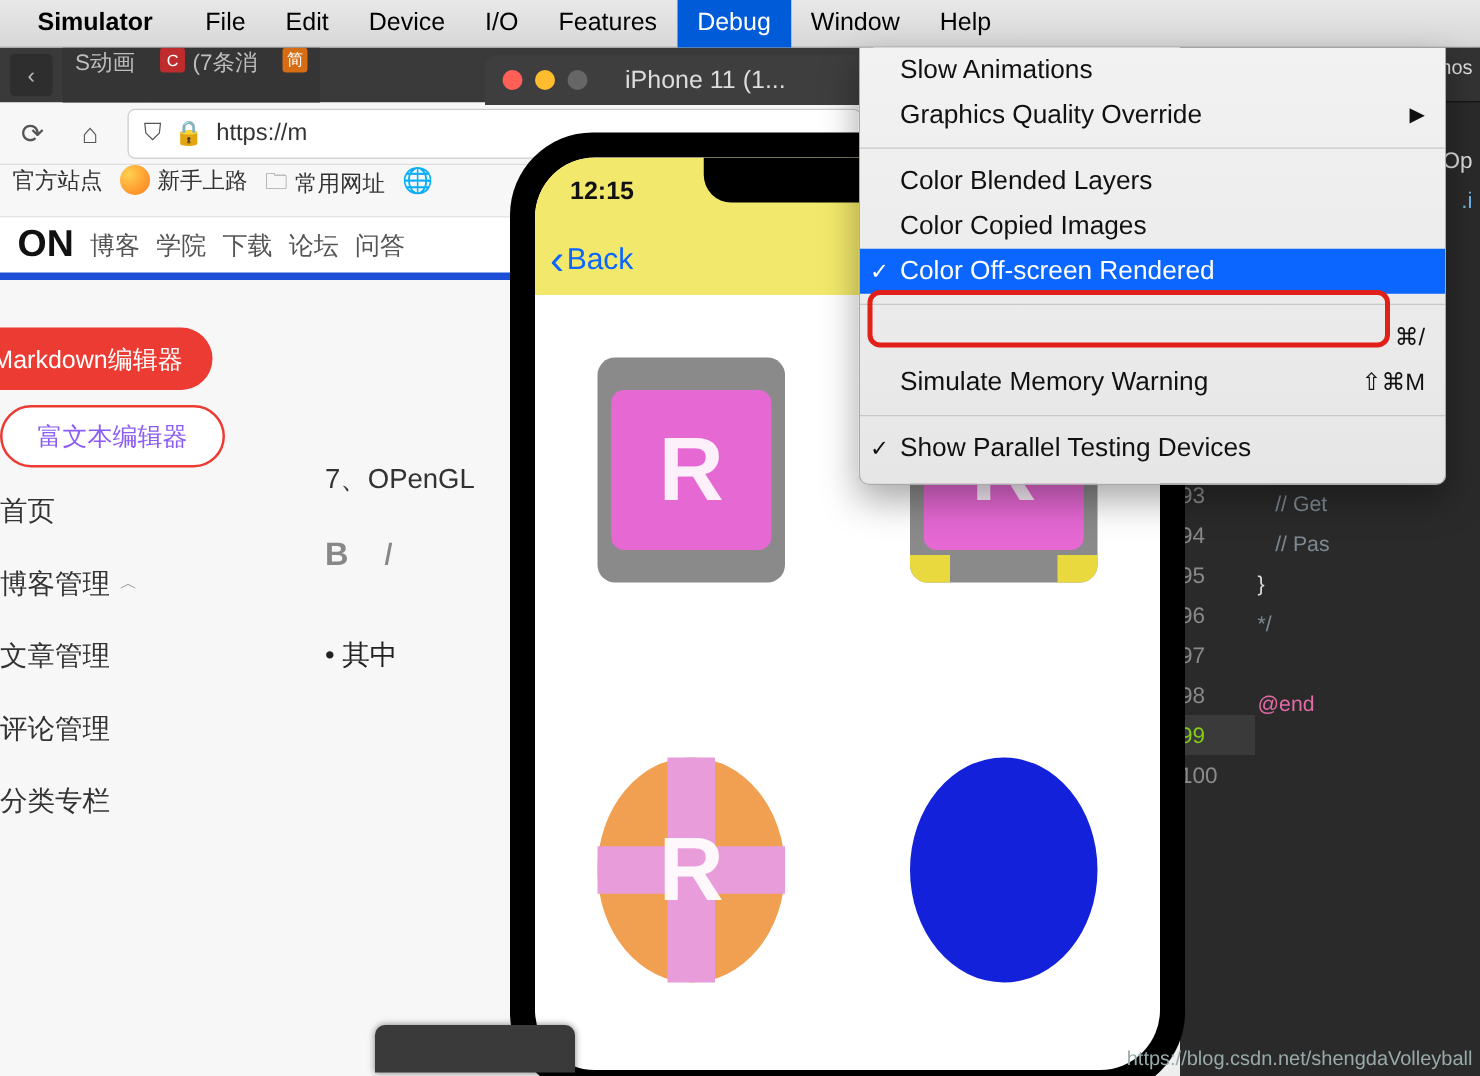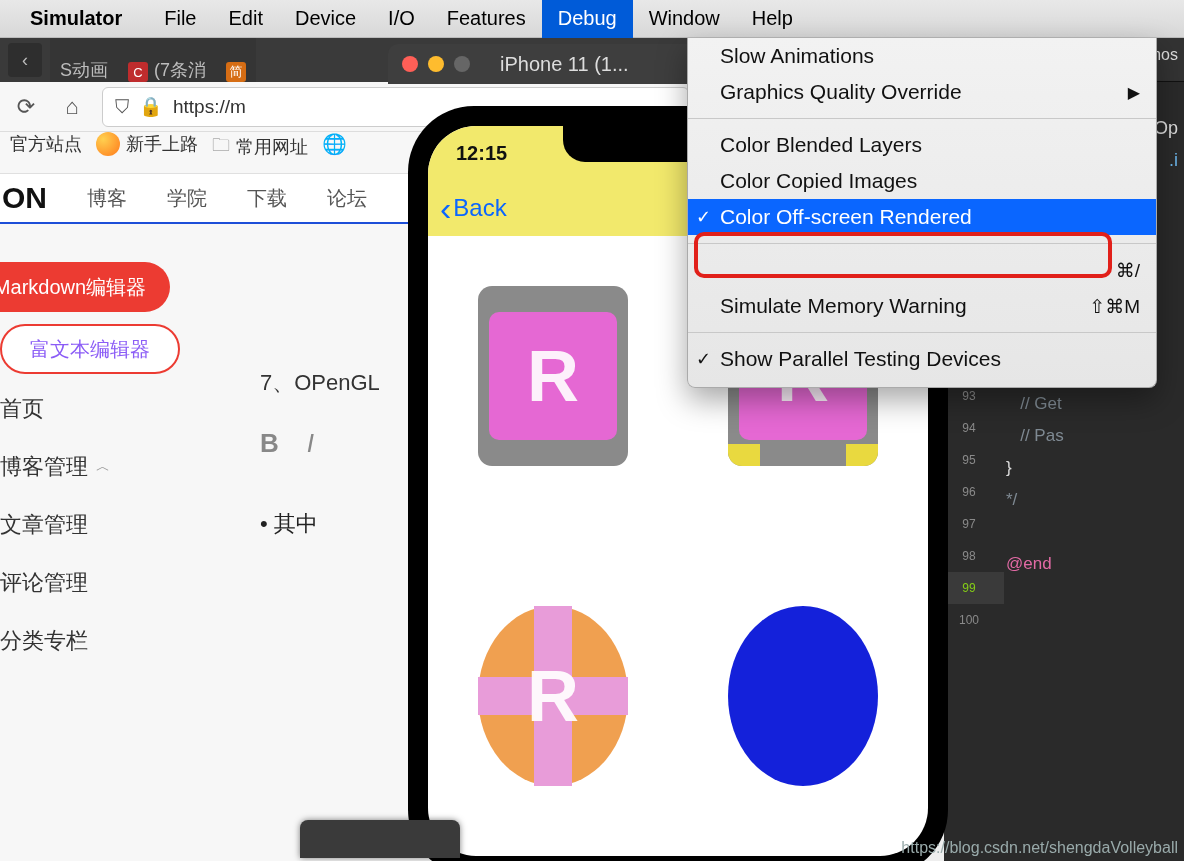--- a/index.html
+++ b/index.html
@@ -10,50 +10,50 @@
 .menubar .apple { font-size: 22px; margin-right: 18px; }
 .menubar .app { font-weight: 600; margin-right: 26px; }
 .menubar .mitem { padding: 6px 16px; height: 38px; display: flex; align-items: center; cursor: default; }
 .menubar .mitem.open { background: #005bd8; color: #fff; }
 
 
 .browser { position: absolute; left: 0; top: 38px; width: 700px; height: 823px; background: #f7f7f7; border-right: 1px solid #ccc; }
 .tabsrow { height: 44px; background: #3a3a3a; color: #bdbdbd; display: flex; align-items: center; font-size: 18px; }
 .tabsrow .navbtns { display: flex; gap: 8px; padding: 0 8px; }
 .tabsrow .navbtn { width: 34px; height: 34px; background: #2e2e2e; border-radius: 4px; display: flex; align-items: center; justify-content: center; font-size: 18px; }
-.tabsrow .btab { height: 44px; padding: 0 10px; display: flex; align-items: flex-end; gap: 6px; background: #353535; max-width: 140px; overflow: hidden; }
+.tabsrow .btab { height: 44px; padding: 0 10px; display: flex; align-items: flex-start; gap: 6px; background: #353535; max-width: 140px; overflow: hidden; }
 .tabsrow .favicon { width: 20px; height: 20px; background: #bf2c2d; color: #fff; font-size: 13px; display: flex; align-items: center; justify-content: center; border-radius: 3px; flex-shrink: 0; }
 .tabsrow .favicon.orange { background: #d66d14; }
 .urlrow { height: 50px; background: #f7f7f7; display: flex; align-items: center; padding: 0 10px; gap: 14px; border-bottom: 1px solid #ddd; }
 .urlrow .iconbtn { width: 32px; height: 32px; display: flex; align-items: center; justify-content: center; color: #555; font-size: 22px; }
 .urlrow .urlbox { flex: 1; height: 40px; background: #fff; border: 1px solid #ccc; border-radius: 6px; display: flex; align-items: center; padding: 0 12px; gap: 10px; color: #333; font-size: 19px; }
 .urlrow .shield { color: #555; }
 .urlrow .lock { color: #555; }
 .bookrow { height: 42px; display: flex; align-items: flex-start; gap: 14px; padding: 0 10px; border-bottom: 1px solid #e0e0e0; font-size: 18px; color: #333; }
 .bookrow .bk { display: flex; align-items: center; gap: 6px; }
 .bookrow .folder { color: #888; }
 .bookrow .ff { width: 24px; height: 24px; border-radius: 50%; background: radial-gradient(circle at 30% 30%, #ffd050, #ff7a1a); }
 .bookrow .globe { font-size: 20px; color: #555; }
-.csdn-nav { height: 50px; background: #fff; display: flex; align-items: center; padding: 0 2px; gap: 40px; font-size: 20px; color: #555; border-bottom: 2px solid #1d4ed8; }
+.csdn-nav { height: 50px; background: #fff; display: flex; align-items: center; padding: 0 14px; gap: 13px; font-size: 20px; color: #555; border-bottom: 6px solid #1d4ed8; }
 .csdn-nav .logo { font-weight: 800; font-size: 30px; color: #111; }
 .sidebar { position: absolute; left: 0; top: 186px; width: 220px; padding: 20px 0 0 0; }
 .btn-red { margin: 18px 0 12px -30px; width: 200px; height: 50px; background: #ec3b32; color: #fff; border-radius: 25px; display: flex; align-items: center; justify-content: center; font-size: 20px; }
 .btn-out { margin: 6px 0 0 0; width: 180px; height: 50px; border: 2px solid #ec3b32; color: #8b5cf6; border-radius: 25px; display: flex; align-items: center; justify-content: center; font-size: 20px; background: #fff; }
 .slink { padding: 20px 0 8px 0; font-size: 22px; color: #333; display: flex; align-items: center; gap: 8px; }
 .slink .chev { color: #999; font-size: 14px; }
 .editor { position: absolute; left: 260px; top: 330px; width: 400px; }
 .editor .line { font-size: 22px; color: #333; margin-bottom: 30px; }
 .editor .tb { display: flex; gap: 28px; color: #888; font-size: 26px; font-family: Georgia, serif; }
 .editor .tb .i { font-style: italic; }
 .editor .bul { margin-top: 50px; font-size: 22px; color: #222; }
 
 
 .xcode { position: absolute; right: 0; top: 38px; width: 240px; height: 823px; background: #2a2a2a; color: #ddd; font-family: Menlo, monospace; font-size: 17px; }
 .xcode .topbar { height: 44px; background: #333; border-bottom: 1px solid #111; }
-.xcode .gutter { position: absolute; left: 0; top: 120px; width: 60px; text-align: center; color: #8a8a8a; font-size: 12px; }
+.xcode .gutter { position: absolute; left: 0; top: 120px; width: 60px; text-align: left; color: #8a8a8a; font-size: 18px; }
 .xcode .gutter div { height: 32px; line-height: 32px; padding-right: 10px; }
 .xcode .gutter .hl { background: #3a3a3a; color: #84cc16; }
 .xcode .code { position: absolute; left: 62px; top: 120px; }
 .xcode .code div { height: 32px; line-height: 32px; white-space: pre; }
 .g { color: #6fc36f; }
 .pnk { color: #e26aa5; }
 .cmt { color: #7f8a93; }
 .mag { color: #d65aa9; }
 .xcode .toptxt { position: absolute; top: 8px; right: 6px; font-size: 16px; }
 .xcode .topkw { position: absolute; top: 52px; right: 6px; color: #d65aa9; font-size: 18px; }

